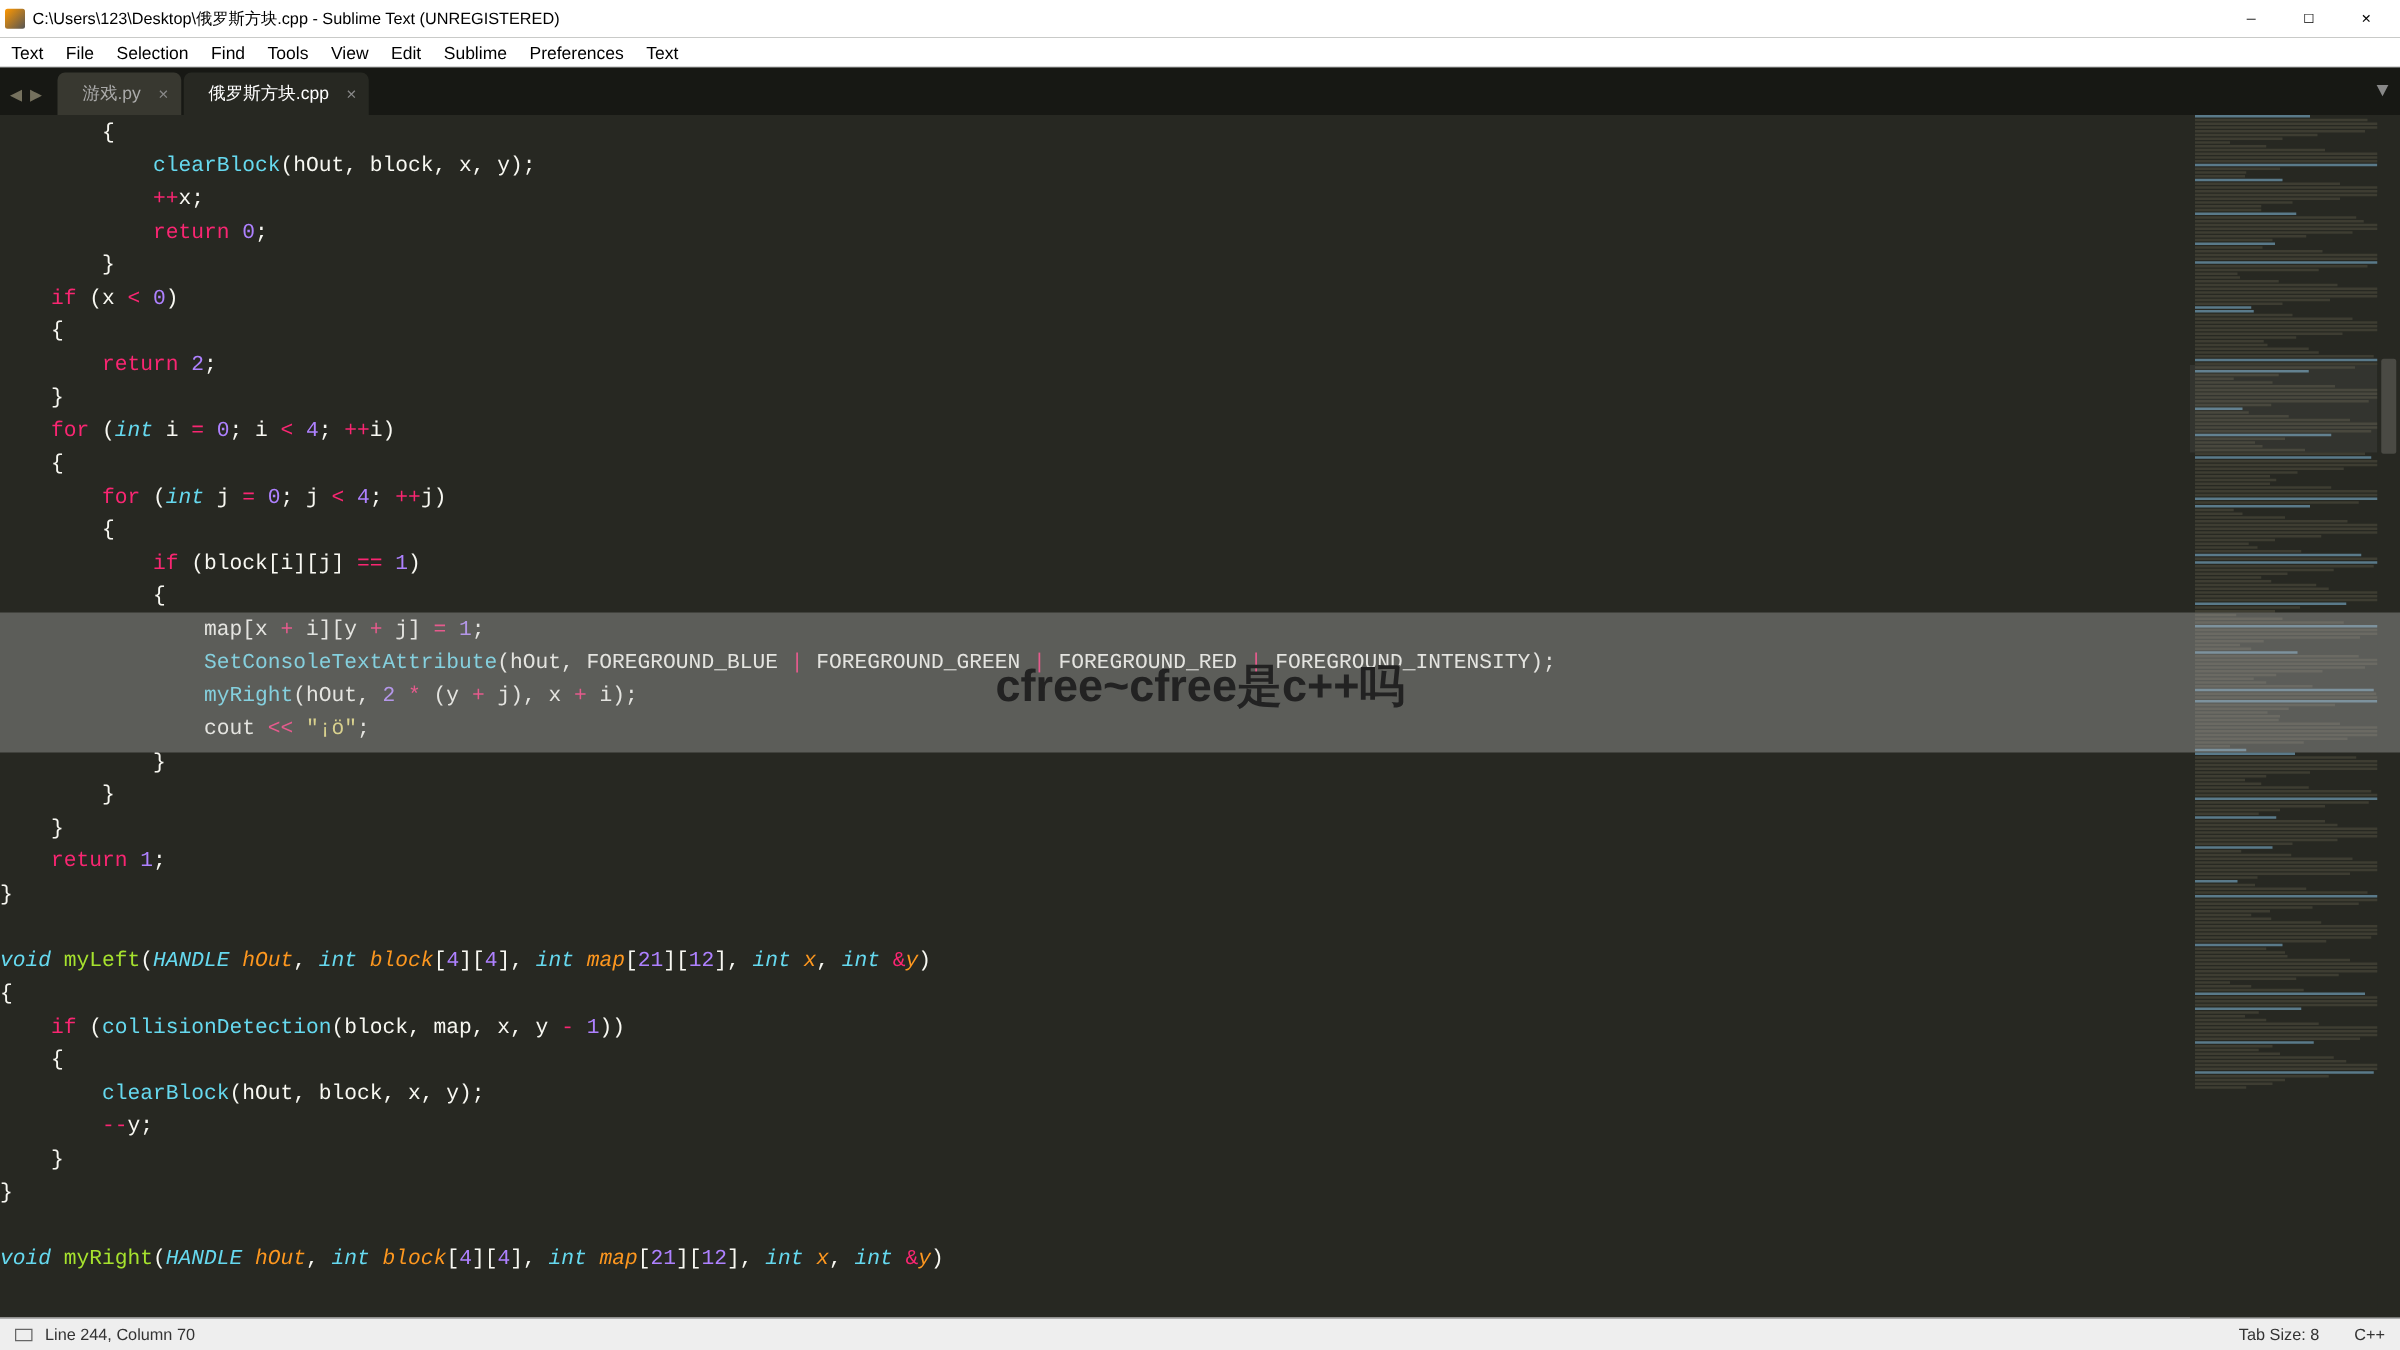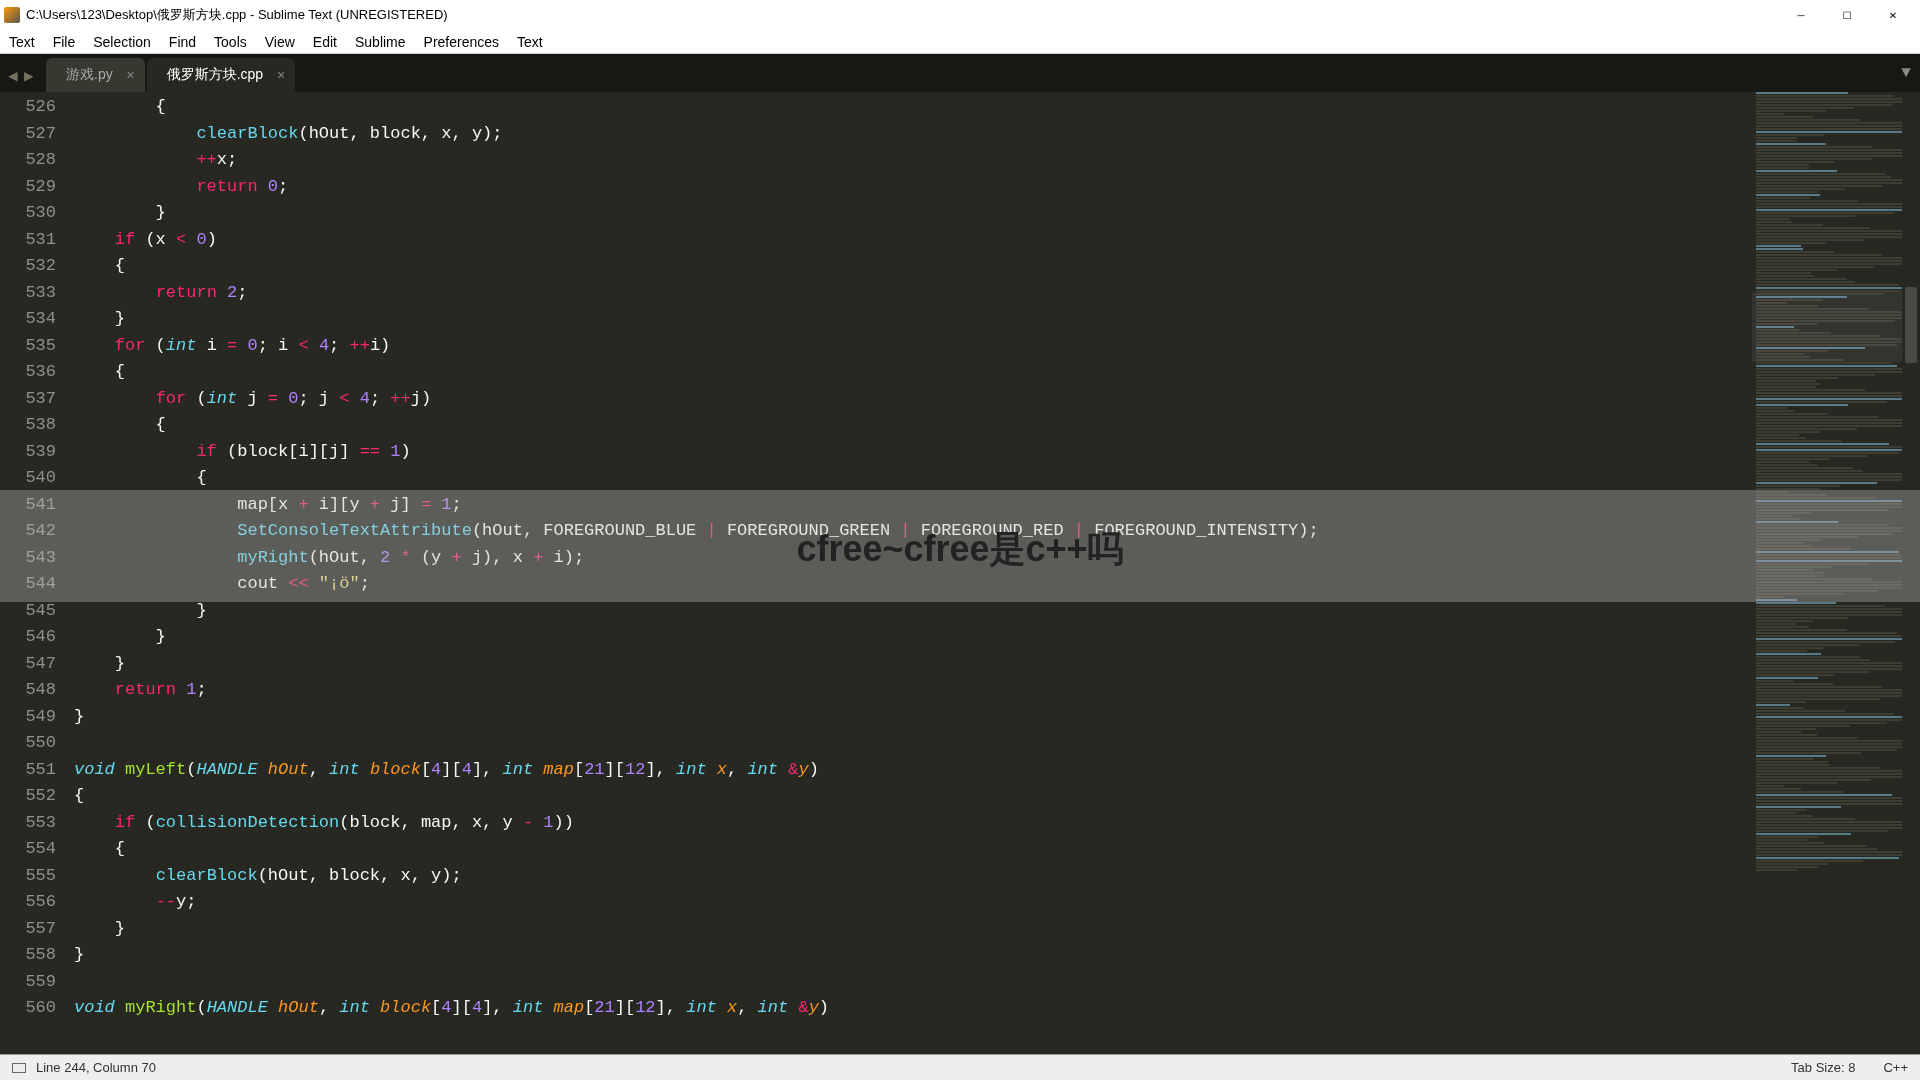--- a/index.html
+++ b/index.html
@@ -225,56 +225,20 @@
     <span class="close">×</span>
   </div>
   <div class="tab active">
     <span>俄罗斯方块.cpp</span>
     <span class="close">×</span>
   </div>
   <div class="tab-dropdown">▼</div>
 </div>
 
 <div class="editor-wrap">
-  <div class="gutter" id="gutter">526
-527
-528
-529
-530
-531
-532
-533
-534
-535
-536
-537
-538
-539
-540
-541
-542
-543
-544
-545
-546
-547
-548
-549
-550
-551
-552
-553
-554
-555
-556
-557
-558
-559
-560
-</div>
   <div class="code" id="code">        {
             <span class="cfn">clearBlock</span>(hOut, block, x, y);
             <span class="kw">++</span>x;
             <span class="kw">return</span> <span class="num">0</span>;
         }
     <span class="kw">if</span> (x <span class="kw">&lt;</span> <span class="num">0</span>)
     {
         <span class="kw">return</span> <span class="num">2</span>;
     }
     <span class="kw">for</span> (<span class="typ">int</span> i <span class="kw">=</span> <span class="num">0</span>; i <span class="kw">&lt;</span> <span class="num">4</span>; <span class="kw">++</span>i)

